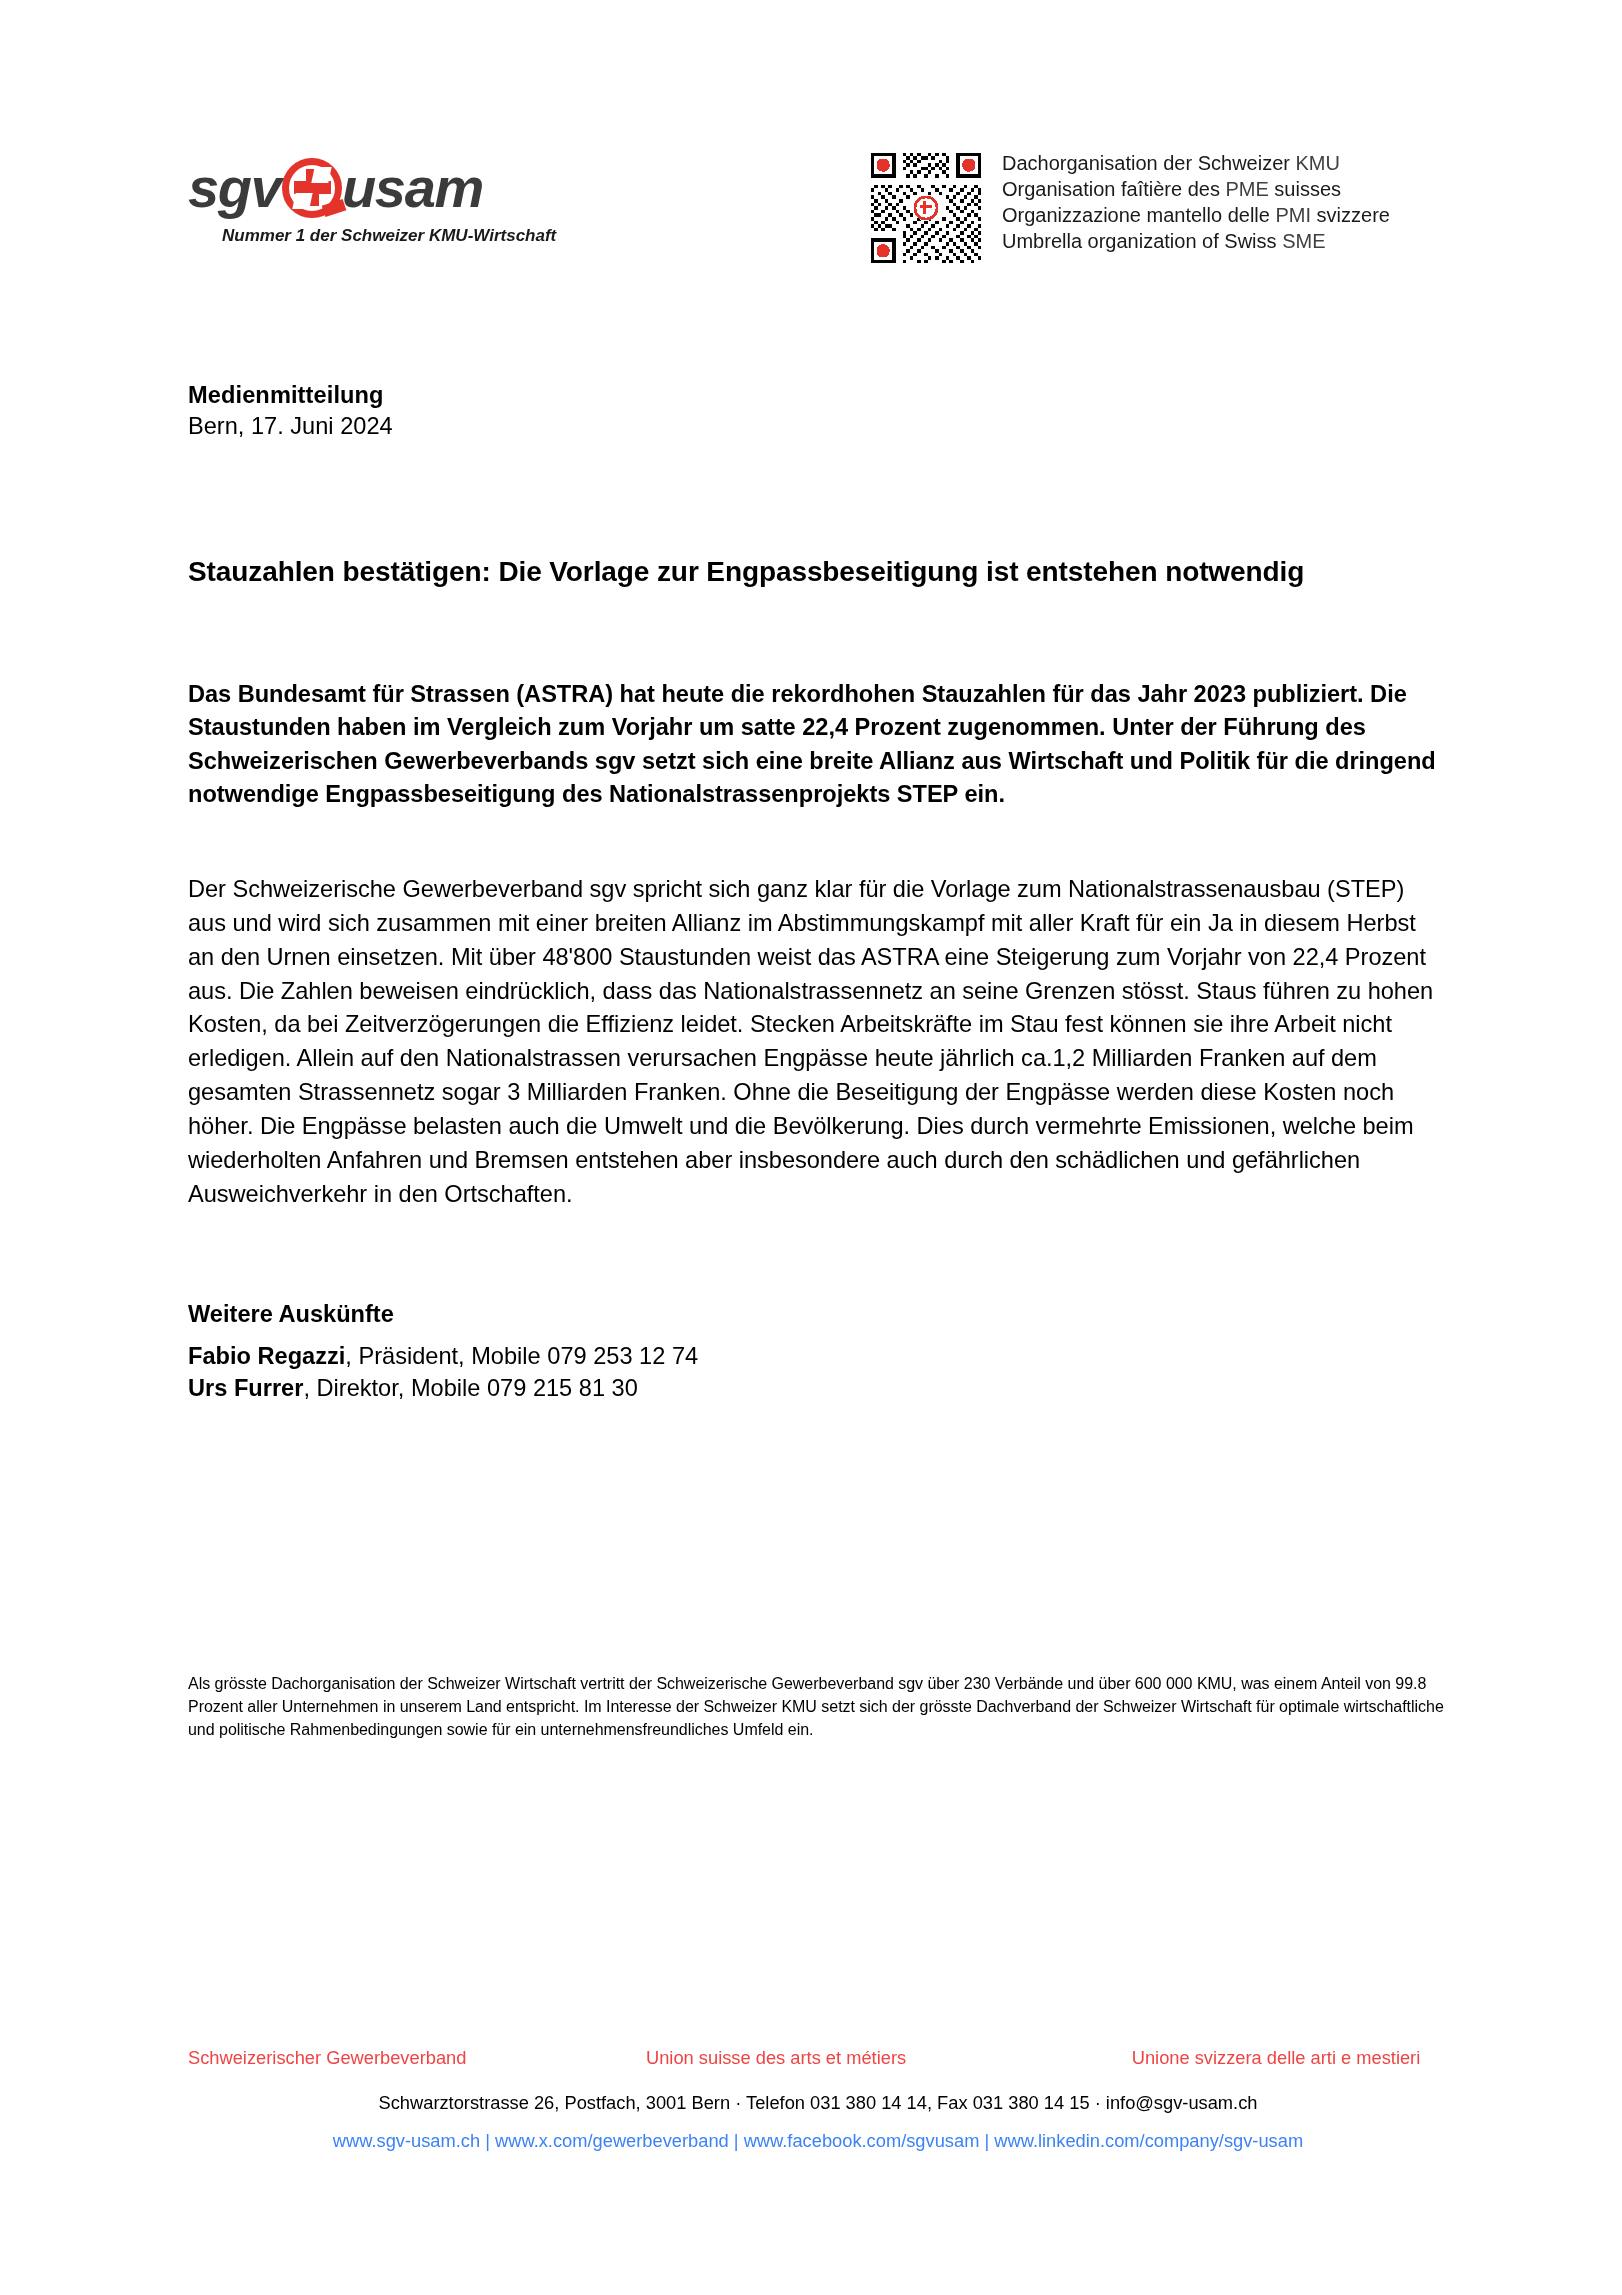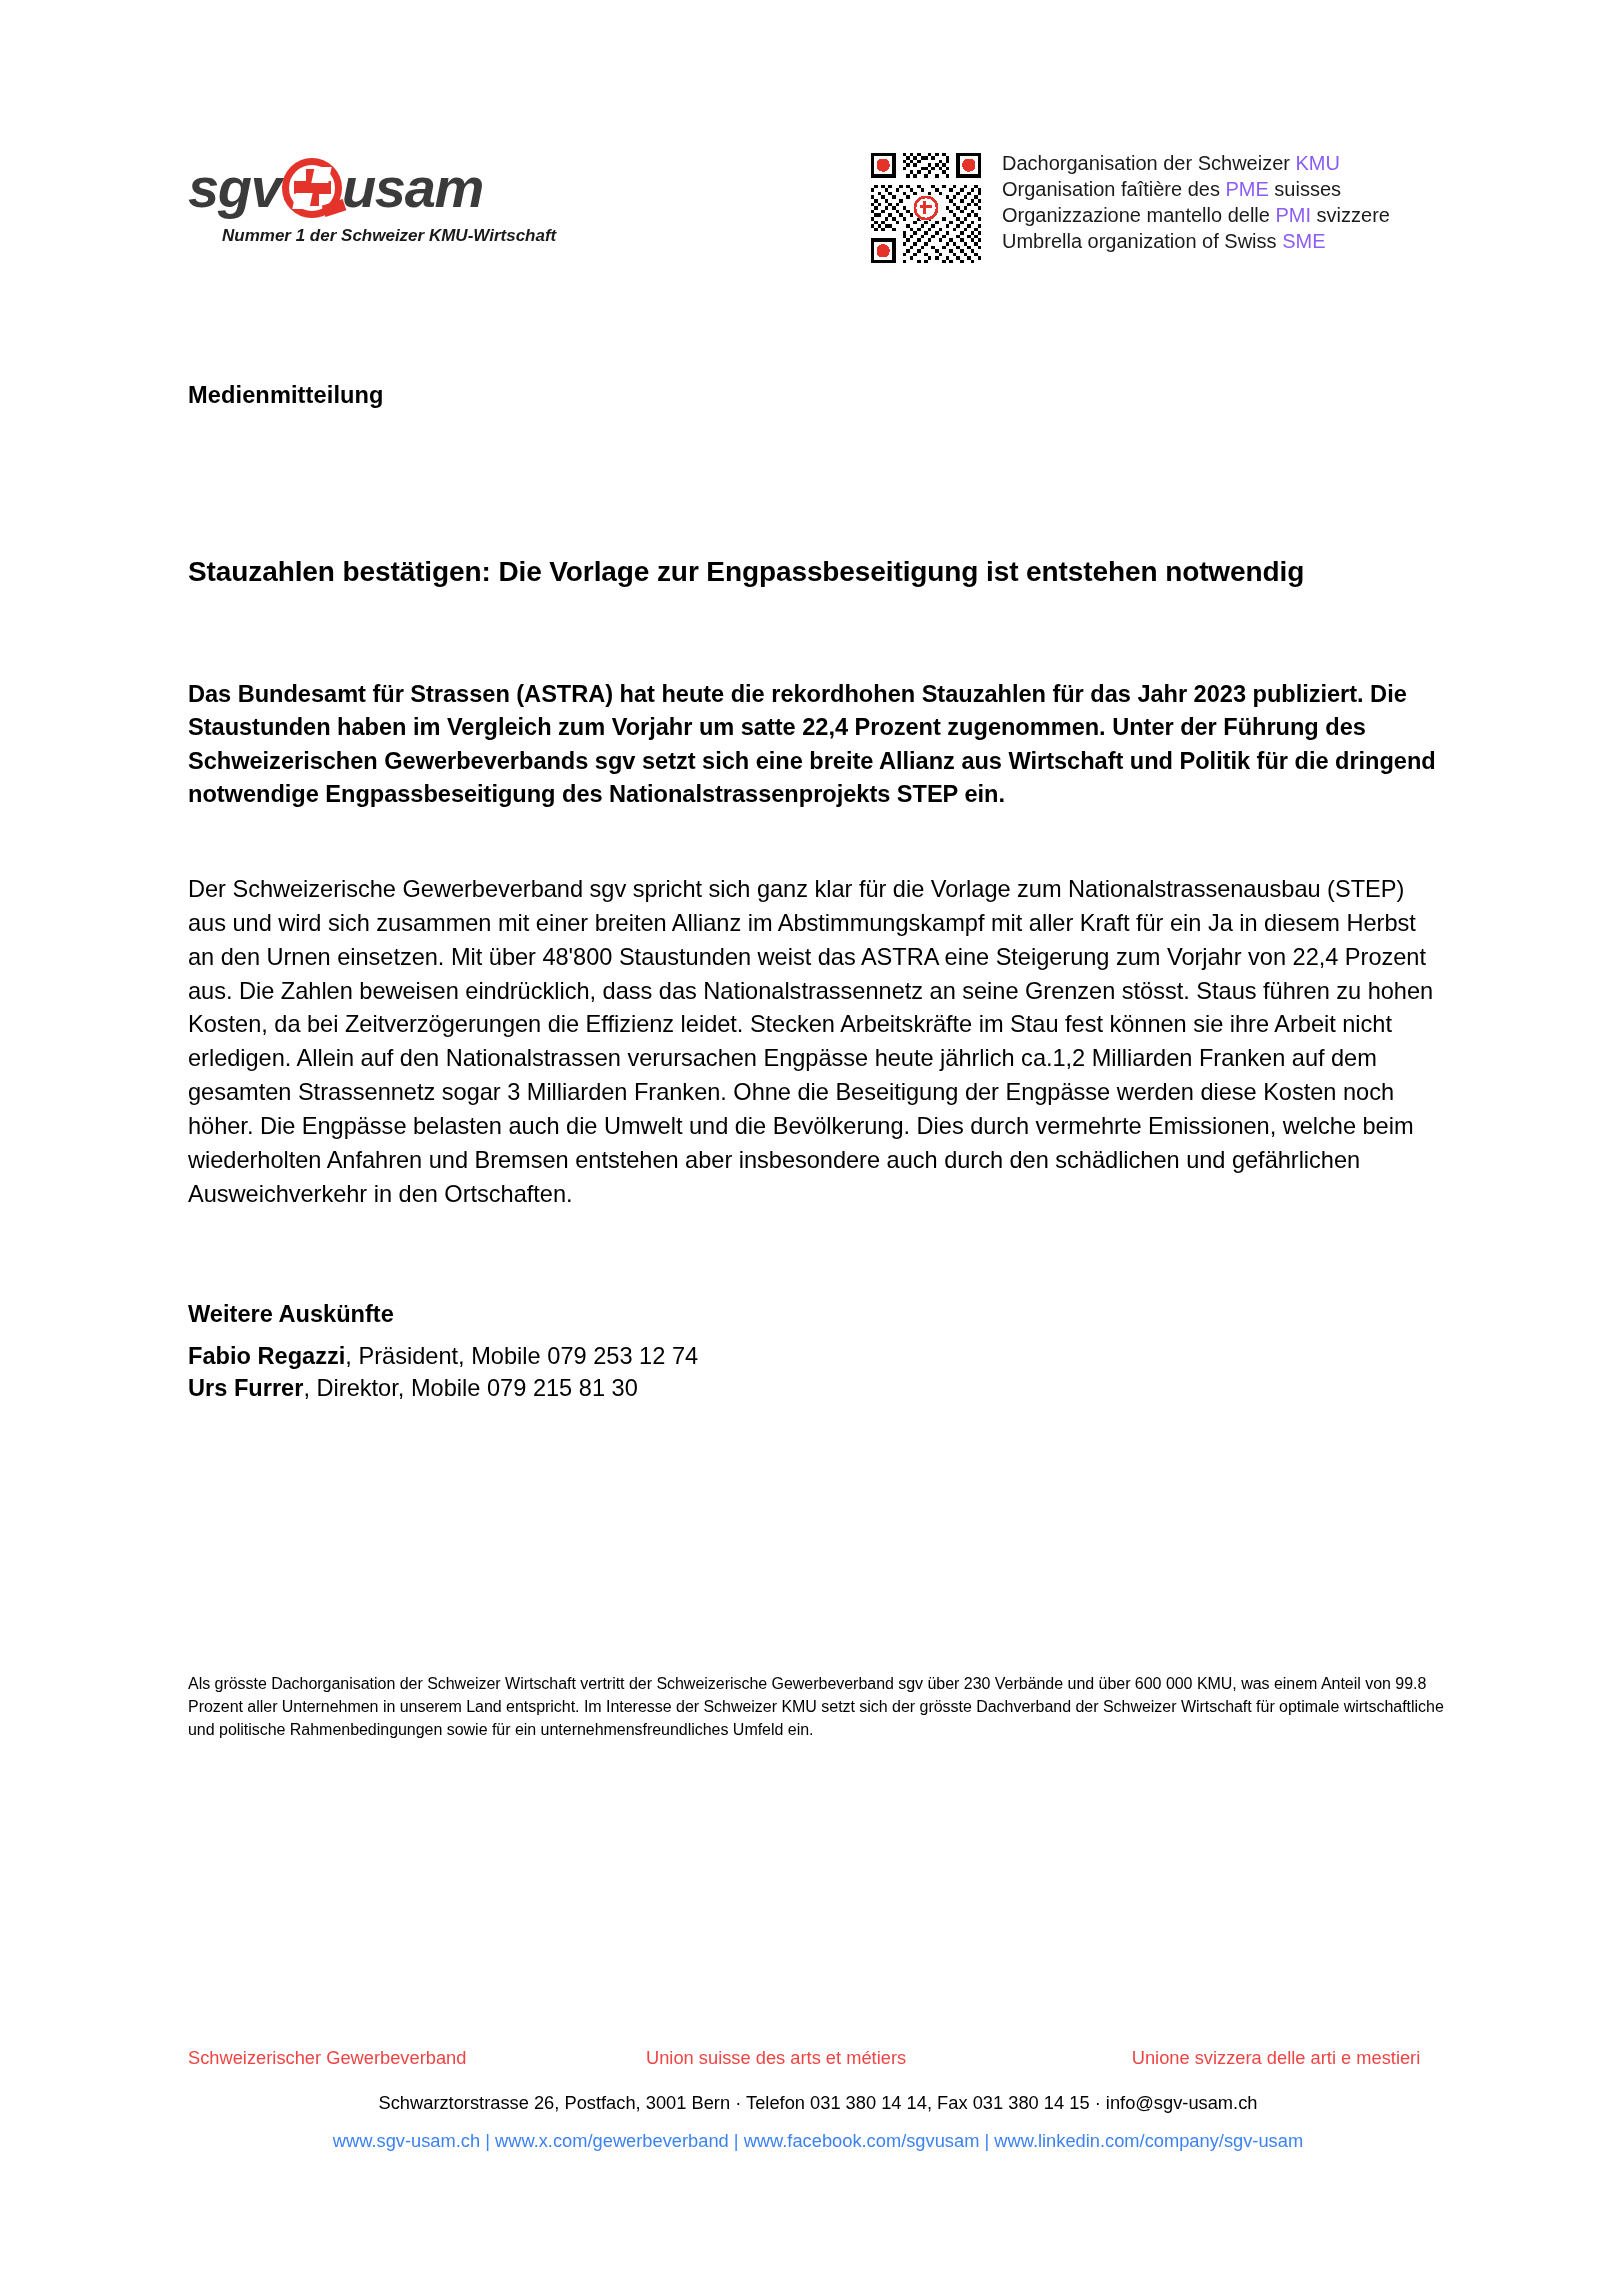--- a/index.html
+++ b/index.html
@@ -132,21 +132,21 @@
     flex: 0 0 118px;
     position: relative;
   }
   .org-lines {
     font-size: 20px;
     line-height: 1.30;
     color: #1a1a1a;
     white-space: nowrap;
     padding-top: 1.3px;
   }
-  .org-lines .em { color: #8b5cf6; }
+  .org-lines .em { color: #404040; }
 
   
   .content {
     position: absolute;
     left: 188px;
     top: 0;
     width: 1260px;
   }
   .meta {
     position: absolute;
@@ -536,20 +536,21 @@
         <div><span>Organizzazione mantello delle </span><span class="em">PMI</span><span> svizzere</span></div>
         <div><span>Umbrella organization of Swiss </span><span class="em">SME</span><span></span></div>
       </div>
     </div>
   </div>
 
   <div class="content">
 
     <div class="meta">
       <div class="meta-title">Medienmitteilung</div>
+      <div class="meta-date">Bern, 17. Juni 2024</div>
     </div>
 
     <h1 class="headline">Stauzahlen bestätigen: Die Vorlage zur Engpassbeseitigung ist entstehen notwendig</h1>
 
     <p class="lead">Das Bundesamt für Strassen (ASTRA) hat heute die rekordhohen Stauzahlen für das Jahr 2023 publiziert. Die Staustunden haben im Vergleich zum Vorjahr um satte 22,4 Prozent zugenommen. Unter der Führung des Schweizerischen Gewerbeverbands sgv setzt sich eine breite Allianz aus Wirtschaft und Politik für die dringend notwendige Engpassbeseitigung des Nationalstrassenprojekts STEP ein.</p>
 
     <p class="body-para">Der Schweizerische Gewerbeverband sgv spricht sich ganz klar für die Vorlage zum Nationalstrassenausbau (STEP) aus und wird sich zusammen mit einer breiten Allianz im Abstimmungskampf mit aller Kraft für ein Ja in diesem Herbst an den Urnen einsetzen. Mit über 48'800 Staustunden weist das ASTRA eine Steigerung zum Vorjahr von 22,4 Prozent aus. Die Zahlen beweisen eindrücklich, dass das Nationalstrassennetz an seine Grenzen stösst. Staus führen zu hohen Kosten, da bei Zeitverzögerungen die Effizienz leidet. Stecken Arbeitskräfte im Stau fest können sie ihre Arbeit nicht erledigen. Allein auf den Nationalstrassen verursachen Engpässe heute jährlich ca.1,2 Milliarden Franken auf dem gesamten Strassennetz sogar 3 Milliarden Franken. Ohne die Beseitigung der Engpässe werden diese Kosten noch höher. Die Engpässe belasten auch die Umwelt und die Bevölkerung. Dies durch vermehrte Emissionen, welche beim wiederholten Anfahren und Bremsen entstehen aber insbesondere auch durch den schädlichen und gefährlichen Ausweichverkehr in den Ortschaften.</p>
 
     <div class="contact">
       <div class="contact-title">Weitere Auskünfte</div>

